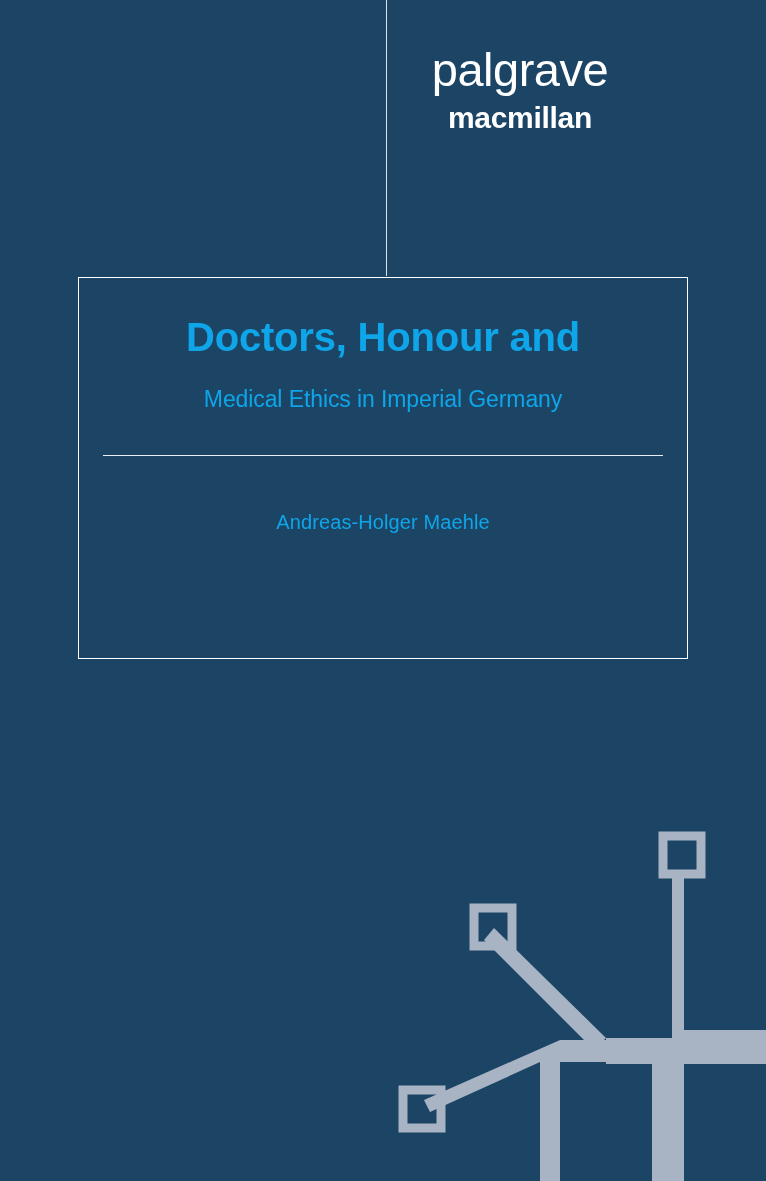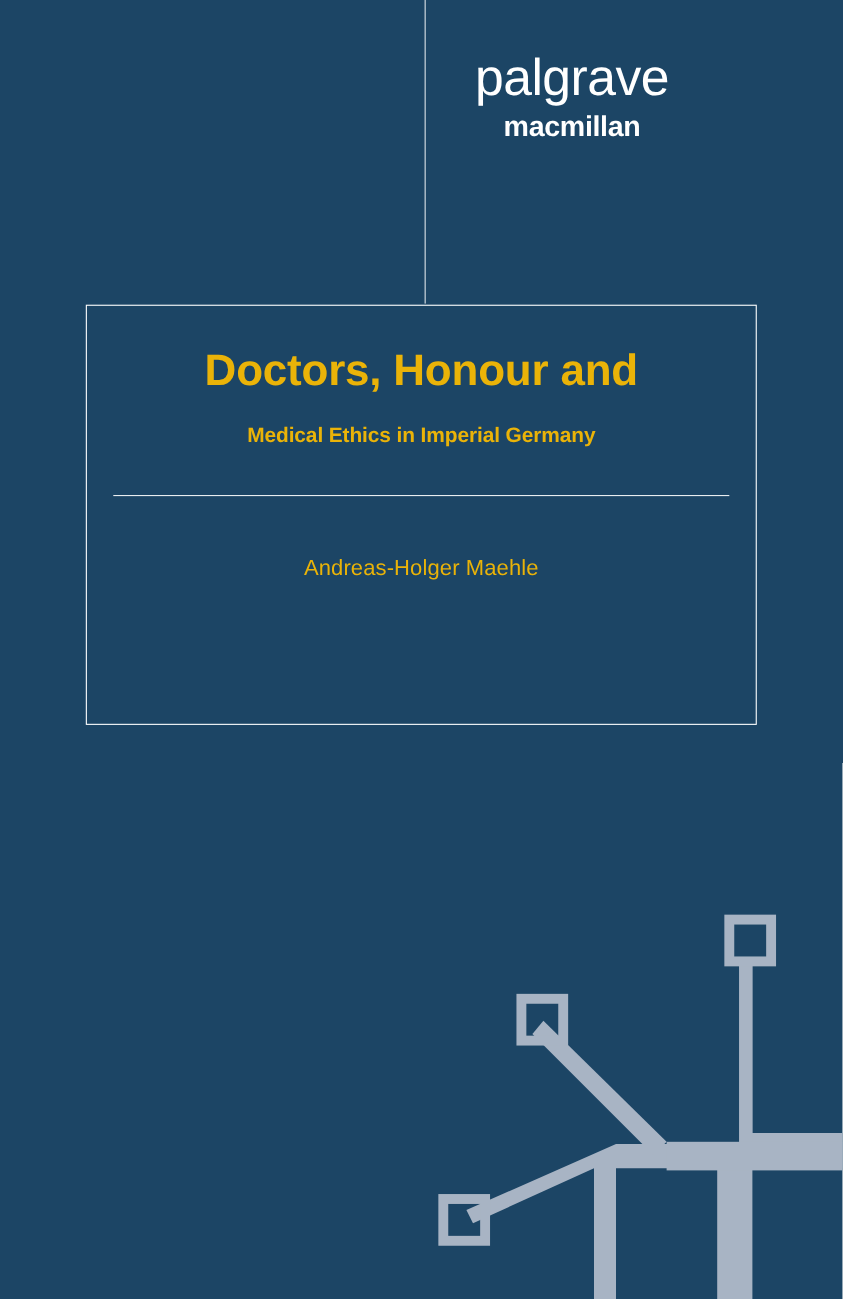--- a/index.html
+++ b/index.html
@@ -36,53 +36,53 @@
     color: #ffffff;
     line-height: 1.12;
   }
   .publisher .pal {
     font-size: 47px;
     font-weight: 400;
     letter-spacing: -0.5px;
     display: block;
   }
   .publisher .mac {
-    font-size: 26px;
+    font-size: 30px;
     font-weight: 700;
     letter-spacing: -0.3px;
     display: block;
     margin-top: 4px;
   }
   .title-box {
     position: absolute;
     left: 78px;
     top: 277px;
     width: 610px;
     height: 382px;
     border: 1px solid #ffffff;
     box-sizing: border-box;
   }
   .title-inner {
     position: absolute;
     left: 0;
     right: 0;
     top: 32px;
     text-align: center;
-    color: #eab308;
+    color: #0ea5e9;
   }
   .book-title {
     font-size: 40px;
     font-weight: 700;
     line-height: 1.35;
     margin: 0 40px;
     letter-spacing: -0.2px;
   }
   .book-subtitle {
-    font-size: 19px;
-    font-weight: 700;
+    font-size: 23px;
+    font-weight: 400;
     margin: 22px 40px 0 40px;
     letter-spacing: -0.1px;
     text-align: center;
   }
   .divider {
     width: 560px;
     height: 1px;
     background: #ffffff;
     margin: 42px auto 0 auto;
     opacity: 0.9;

